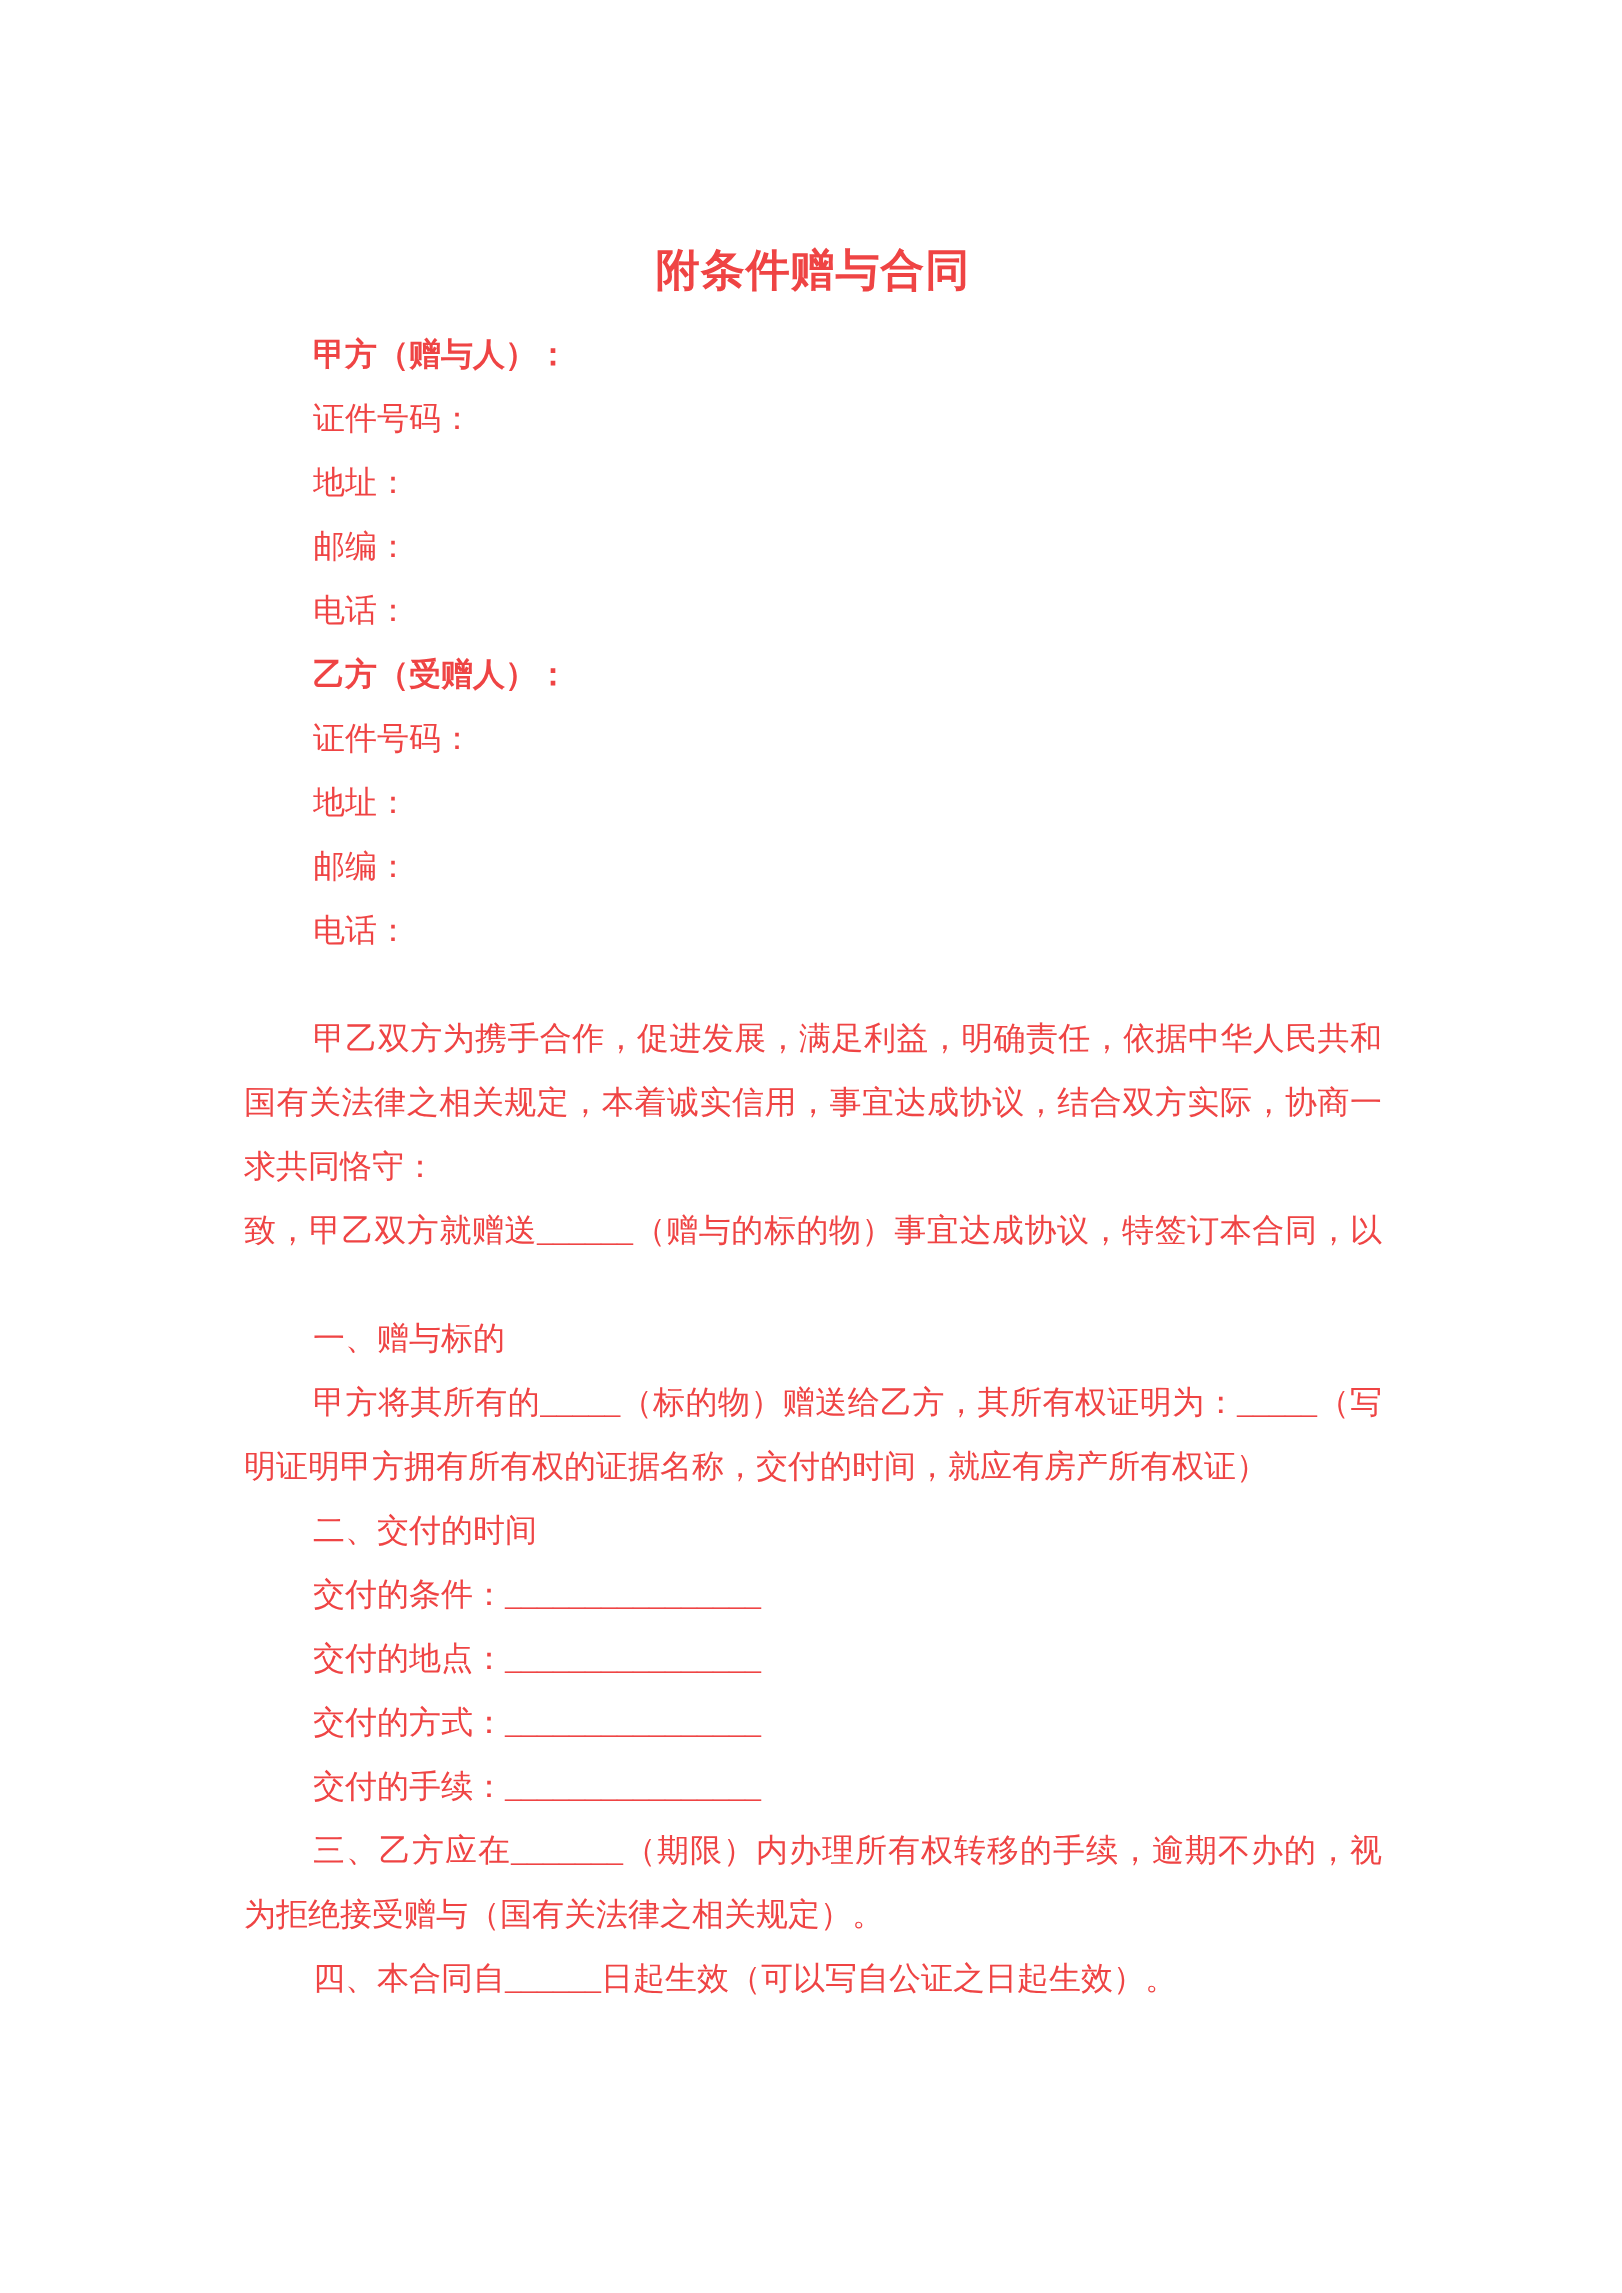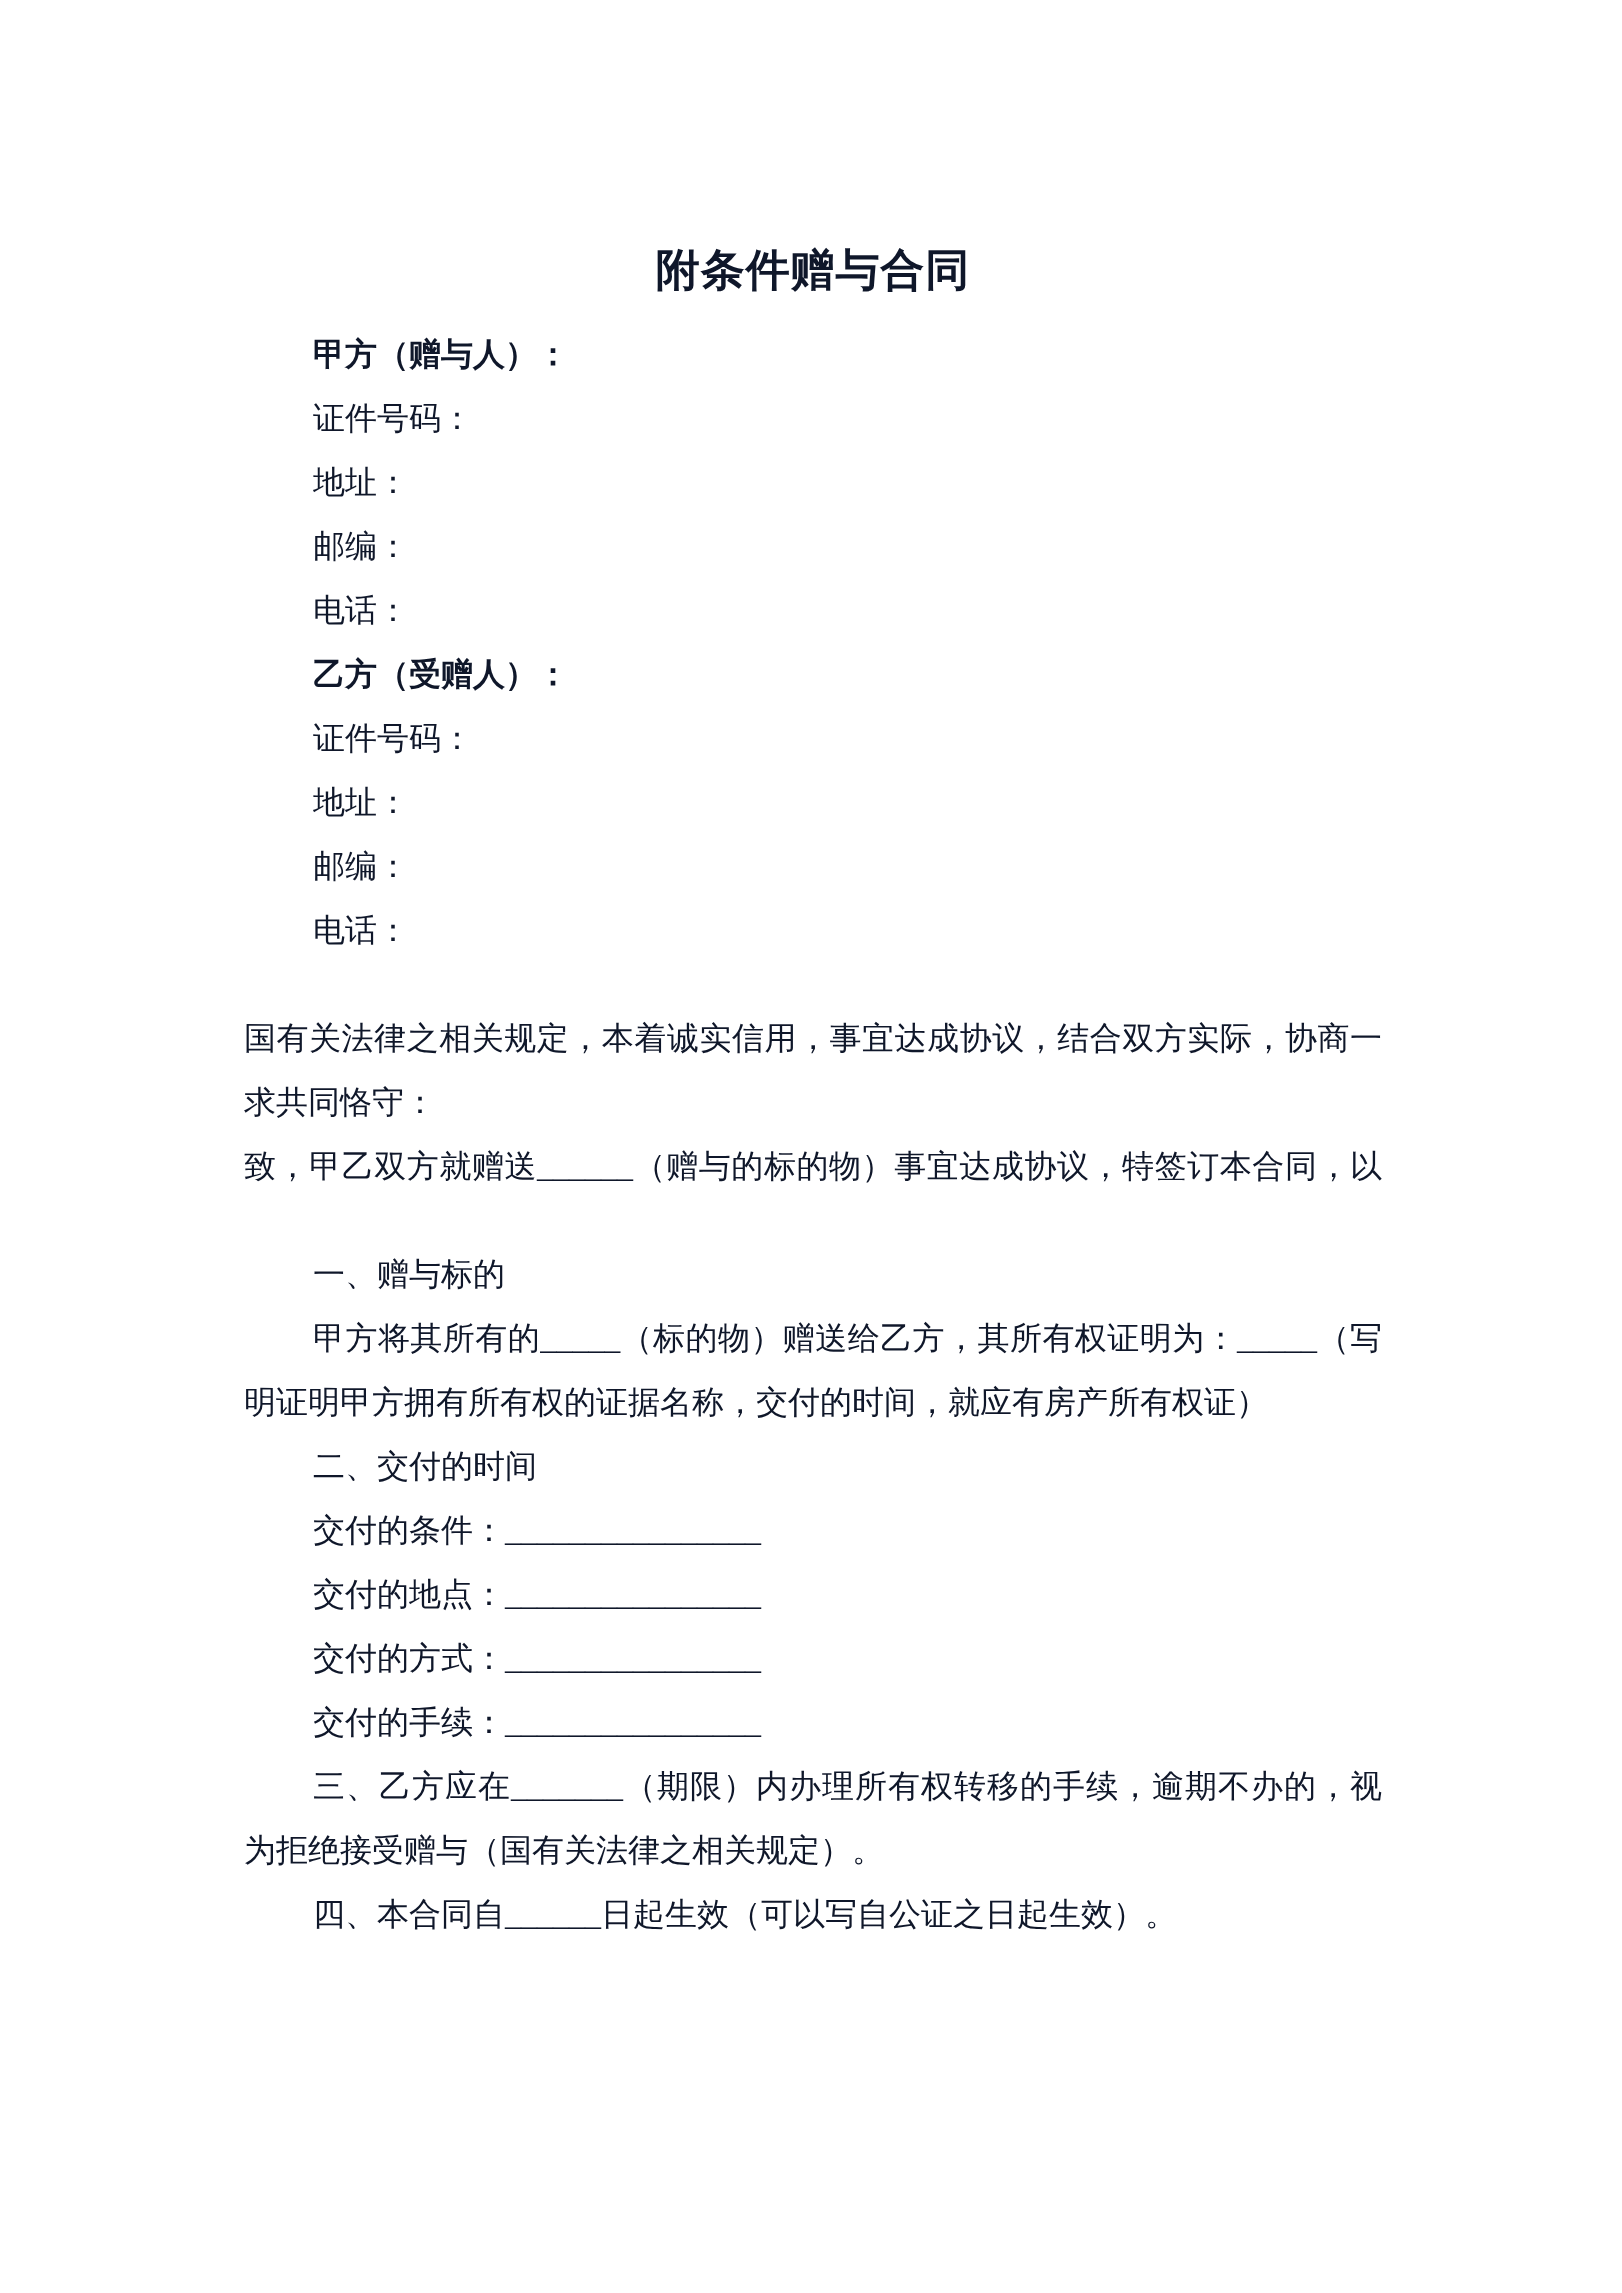--- a/index.html
+++ b/index.html
@@ -9,21 +9,21 @@
   }
   .page {
     position: relative;
     box-sizing: border-box;
     width: 1623px;
     height: 2294px;
     background: #ffffff;
     padding: 234px 241px 0 244px;
     font-family: "Liberation Serif", "DejaVu Serif", serif;
     font-size: 32px;
-    color: #0f172a;
+    color: #ef4444;
     overflow: hidden;
   }
   .title {
     margin: 0 0 14.5px 0;
     font-size: 44px;
     font-weight: bold;
     line-height: 73px;
     text-align: center;
     letter-spacing: 0.9px;
   }
@@ -68,20 +68,21 @@
     <p class="line indent bold">乙方（受赠人）：</p>
     <p class="line indent">证件号码：</p>
     <p class="line indent">地址：</p>
     <p class="line indent">邮编：</p>
     <p class="line indent">电话：</p>
   </section>
 
   <div class="spacer"></div>
 
   <section>
+    <p class="line indent full">甲乙双方为携手合作，促进发展，满足利益，明确责任，依据中华人民共和</p>
     <p class="line full">国有关法律之相关规定，本着诚实信用，事宜达成协议，结合双方实际，协商一</p>
     <p class="line">求共同恪守：</p>
     <p class="line full">致，甲乙双方就赠送______（赠与的标的物）事宜达成协议，特签订本合同，以</p>
   </section>
 
   <div class="spacer"></div>
 
   <section>
     <p class="line indent">一、赠与标的</p>
     <p class="line indent full">甲方将其所有的_____（标的物）赠送给乙方，其所有权证明为：_____（写</p>

